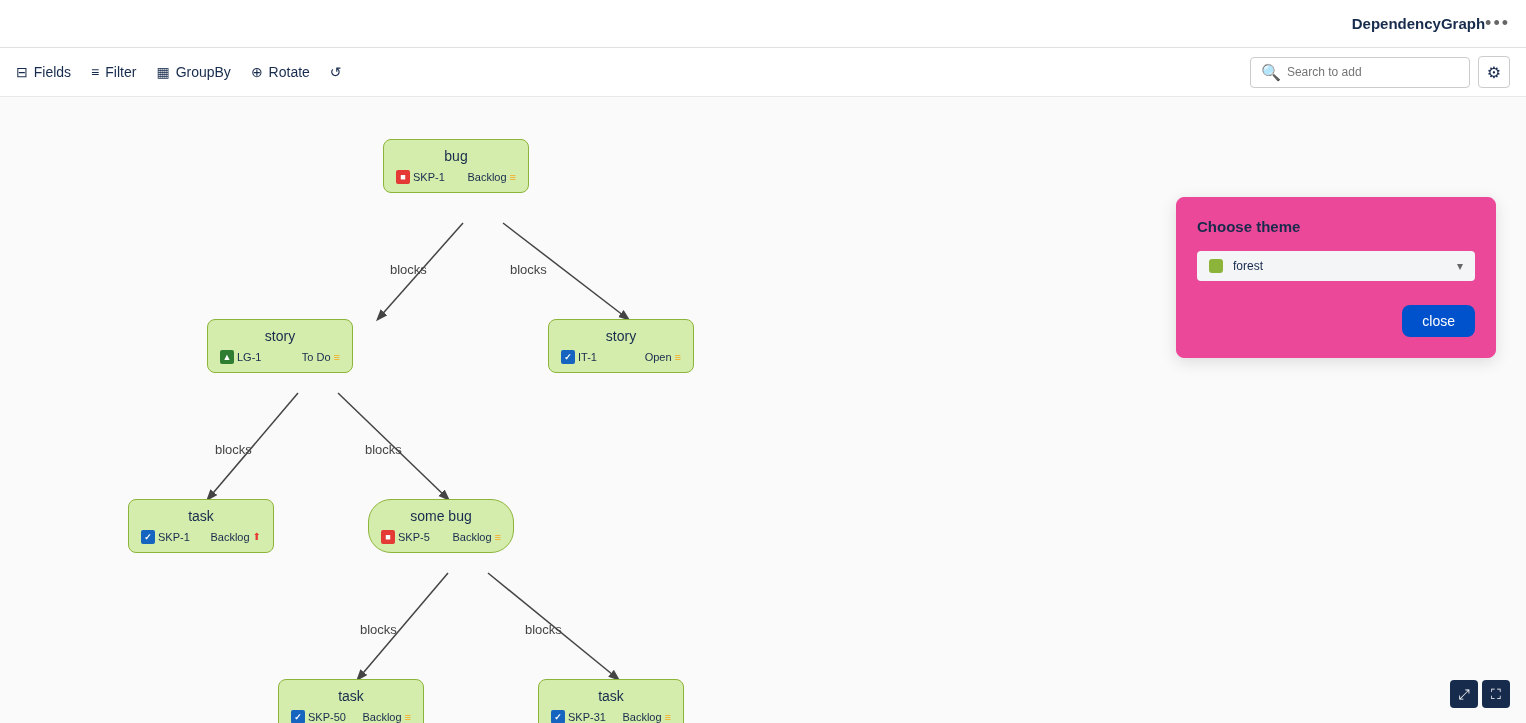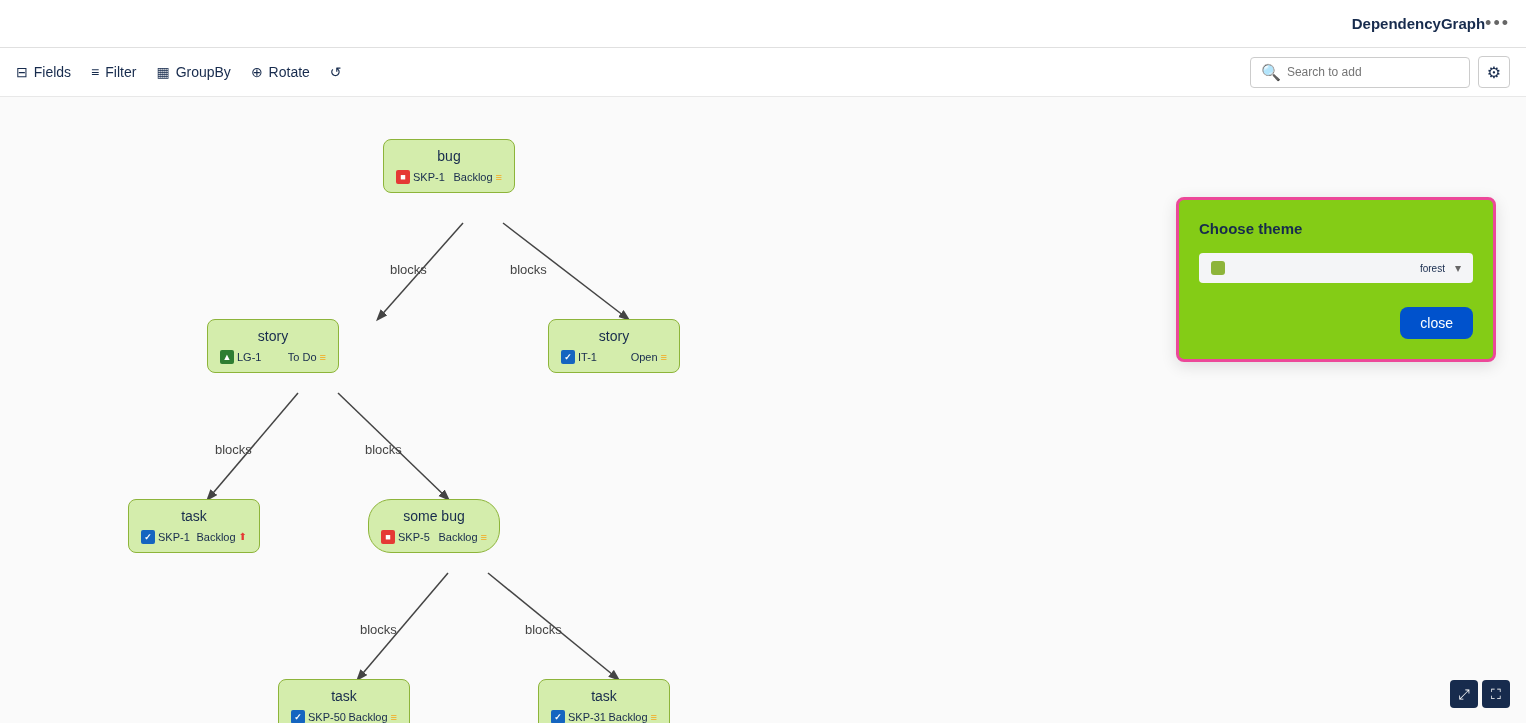--- a/index.html
+++ b/index.html
@@ -80,21 +80,21 @@
       overflow: hidden;
     }
 
     
     .node {
       position: absolute;
       background: #d4edac;
       border: 1.5px solid #8db43a;
       border-radius: 8px;
       padding: 8px 12px;
-      width: 132px;
+      width: 146px;
       cursor: pointer;
     }
     .node-title {
       text-align: center;
       font-size: 14px;
       color: #172b4d;
       margin-bottom: 6px;
     }
     .node-footer {
       display: flex;
@@ -150,22 +150,22 @@
       width: 100%; height: 100%;
       pointer-events: none;
     }
 
     
     .theme-panel {
       position: absolute;
       top: 100px;
       right: 30px;
       width: 320px;
-      background: #84cc16;
-      border: 3px solid #ec4899;
+      background: #ec4899;
+      border: 1px solid #ec4899;
       border-radius: 8px;
       box-shadow: 0 4px 16px rgba(0,0,0,0.12);
       padding: 20px;
       z-index: 100;
     }
     .theme-panel-title {
       font-size: 15px;
       font-weight: 600;
       color: #172b4d;
       margin-bottom: 16px;
@@ -180,23 +180,22 @@
       margin-bottom: 24px;
     }
     .theme-color-dot {
       width: 14px; height: 14px;
       border-radius: 3px;
       background: #8db43a;
       flex-shrink: 0;
     }
     .theme-select-label {
       flex: 1;
-      font-size: 10px;
-      color: #172b4d;
-      text-align: right;
+      font-size: 12px;
+      color: #172b4d;
     }
     .theme-chevron {
       font-size: 12px;
       color: #666;
     }
     .close-btn {
       background: #0052cc;
       color: #fff;
       border: none;
       border-radius: 8px;

